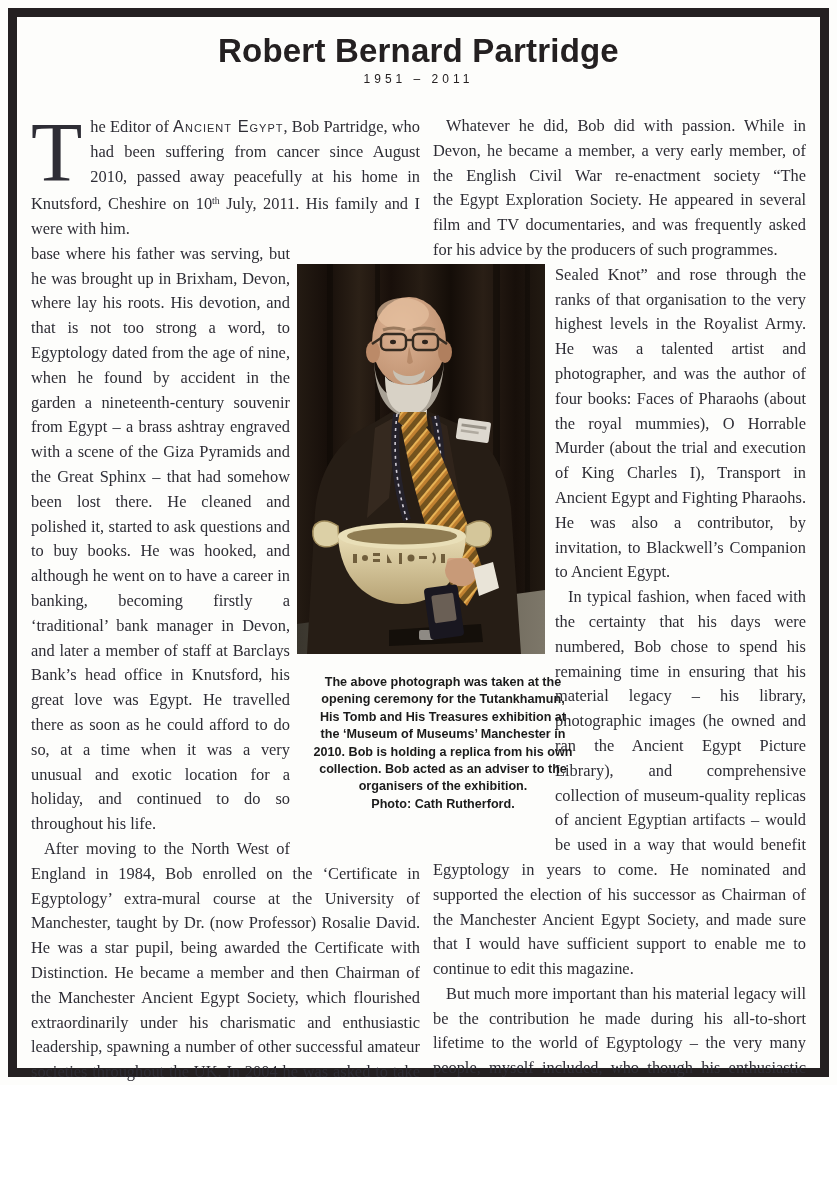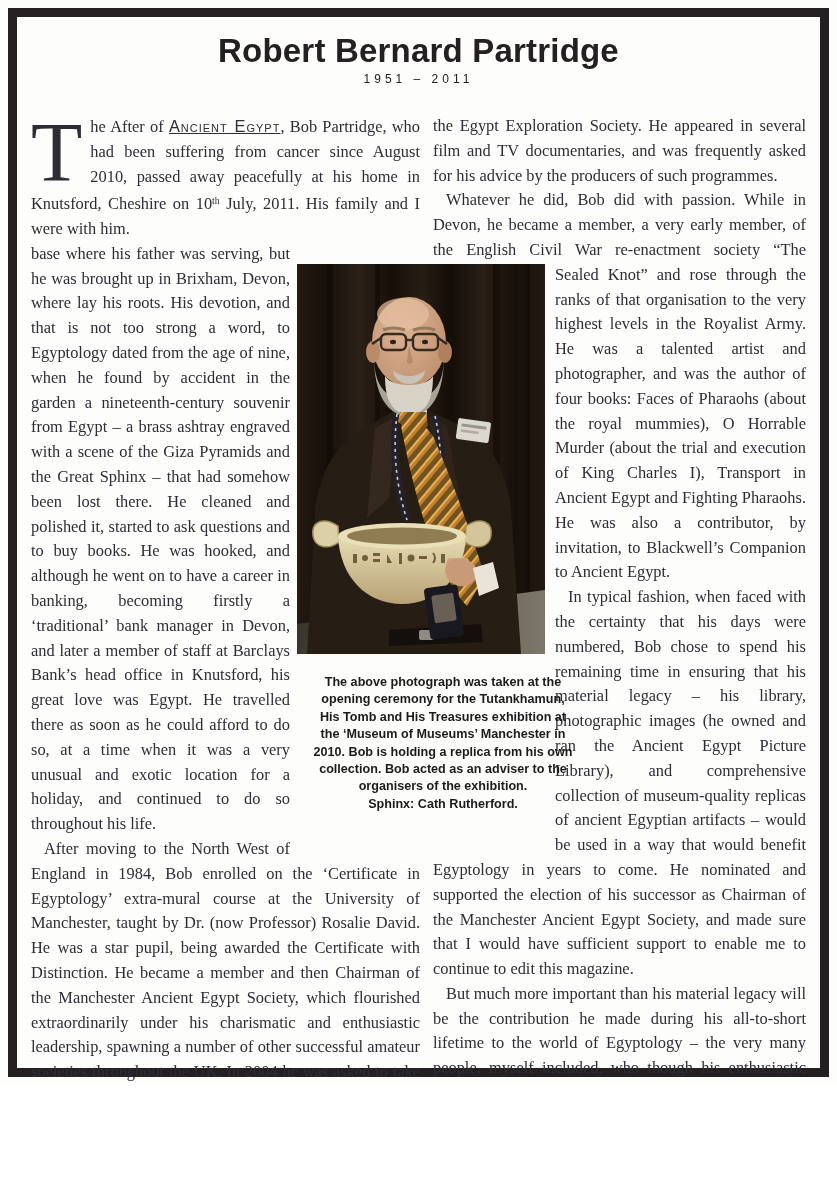--- a/index.html
+++ b/index.html
@@ -12,21 +12,21 @@
            font-family:"Liberation Serif",serif;font-size:16.4px;line-height:24.8px;color:#2e2d35;}
   .col{position:absolute;top:0;}
   .col-left{left:0;width:389px;}
   .col-right{left:402px;width:373px;}
   .body-p{margin:0;text-align:justify;}
   .ind{text-indent:13px;}
   .jlast{text-align-last:justify;}
   .spacer-r{float:right;width:130px;height:612px;}
   .spacer-l{float:left;width:122px;height:588px;}
   .dropcap{float:left;font-family:"Liberation Serif",serif;font-size:84px;line-height:72px;height:72px;margin:3px 8px 0 0;color:#2e2d35;}
-  .mag{font-family:"Liberation Sans",sans-serif;font-variant:small-caps;letter-spacing:1px;text-decoration:underline;}
+  .mag{font-family:"Liberation Sans",sans-serif;font-variant:small-caps;letter-spacing:1px;}
   .sup{font-size:0.6em;vertical-align:0.5em;}
   .it{}
   .photo{position:absolute;left:266px;top:150px;width:248px;height:390px;margin:0;}
   .photo svg{display:block;width:100%;height:100%;}
   .caption{position:absolute;left:260px;top:560px;width:262px;text-align:center;
            font-family:"Liberation Sans",sans-serif;font-weight:bold;font-size:12.6px;line-height:17.4px;color:#1b1b1b;margin-left:21px;}
   .caption div{margin:0;}
 </style>
 </head>
 <body>
@@ -35,31 +35,31 @@
   <div class="frame"></div>
 
   <header class="masthead">
     <h1 class="title">Robert Bernard Partridge</h1>
     <div class="dates">1951 – 2011</div>
   </header>
 
   <div class="content">
 
     <div class="col col-left">
-      <p class="body-p"><span class="dropcap">T</span><span><span>he After of </span><span class="mag">Ancient Egypt</span><span>, Bob Partridge, who had been suffering from cancer since August 2010, passed away peacefully at his home in Knutsford, Cheshire on 10</span><span class="sup">th</span><span> July, 2011. His family and I were with him.</span></span></p>
+      <p class="body-p"><span class="dropcap">T</span><span><span>he Editor of </span><span class="mag">Ancient Egypt</span><span>, Bob Partridge, who had been suffering from cancer since August 2010, passed away peacefully at his home in Knutsford, Cheshire on 10</span><span class="sup">th</span><span> July, 2011. His family and I were with him.</span></span></p>
       <div>
         <div class="spacer-r"></div>
         <p class="body-p">base where his father was serving, but he was brought up in Brixham, Devon, where lay his roots. His devotion, and that is not too strong a word, to Egyptology dated from the age of nine, when he found by accident in the garden a nineteenth-century souvenir from Egypt – a brass ashtray engraved with a scene of the Giza Pyramids and the Great Sphinx – that had somehow been lost there. He cleaned and polished it, started to ask questions and to buy books. He was hooked, and although he went on to have a career in banking, becoming firstly a ‘traditional’ bank manager in Devon, and later a member of staff at Barclays Bank’s head office in Knutsford, his great love was Egypt. He travelled there as soon as he could afford to do so, at a time when it was a very unusual and exotic location for a holiday, and continued to do so throughout his life.</p>
         <p class="body-p ind"><span>After moving to the North West of England in 1984, Bob enrolled on the ‘Certificate in Egyptology’ extra-mural course at the University of Manchester, taught by Dr. (now Professor) Rosalie David. He was a star pupil, being awarded the Certificate with Distinction. He became a member and then Chairman of the Manchester Ancient Egypt Society, which flourished extraordinarily under his charismatic and enthusiastic leadership, spawning a number of other successful amateur societies throughout the UK. In 2004 he was asked to take over the Editorship of </span><span class="mag">Ancient Egypt</span><span>, and his Egyptological career was assured. He became well known in the Egyptological community throughout the world, especially in Egypt. He acted as tour leader on many trips to the country, including one arranged specially for the Earl and Countess of Carnarvon. He gave lectures, always beautifully illustrated, to most if not all the Egyptology societies in the UK, and was elected to serve as a Trustee of</span></p>
       </div>
     </div>
 
     <div class="col col-right">
+      <p class="body-p ind jlast">Whatever he did, Bob did with passion. While in Devon, he became a member, a very early member, of the English Civil War re-enactment society “The</p>
       <p class="body-p">the Egypt Exploration Society. He appeared in several film and TV documentaries, and was frequently asked for his advice by the producers of such programmes.</p>
-      <p class="body-p ind jlast">Whatever he did, Bob did with passion. While in Devon, he became a member, a very early member, of the English Civil War re-enactment society “The</p>
       <div>
         <div class="spacer-l"></div>
         <p class="body-p"><span>Sealed Knot” and rose through the ranks of that organisation to the very highest levels in the Royalist Army. He was a talented artist and photographer, and was the author of four books: </span><span class="it">Faces of Pharaohs</span><span> (about the royal mummies), </span><span class="it">O Horrable Murder</span><span> (about the trial and execution of King Charles I), </span><span class="it">Transport in Ancient Egypt</span><span> and </span><span class="it">Fighting Pharaohs</span><span>. He was also a contributor, by invitation, to </span><span class="it">Blackwell’s Companion to Ancient Egypt</span><span>.</span></p>
         <p class="body-p ind">In typical fashion, when faced with the certainty that his days were numbered, Bob chose to spend his remaining time in ensuring that his material legacy – his library, photographic images (he owned and ran the Ancient Egypt Picture Library), and comprehensive collection of museum-quality replicas of ancient Egyptian artifacts – would be used in a way that would benefit Egyptology in years to come. He nominated and supported the election of his successor as Chairman of the Manchester Ancient Egypt Society, and made sure that I would have sufficient support to enable me to continue to edit this magazine.</p>
         <p class="body-p ind">But much more important than his material legacy will be the contribution he made during his all-to-short lifetime to the world of Egyptology – the very many people, myself included, who though his enthusiastic example and encouragement, have become fascinated by the ancient civilisation of Egypt and have themselves become amateur or professional Egyptologists. He will be missed and mourned by people from all walks of life and in many countries, not least in Egypt itself, as has been proved by the hundreds of tributes, from all over the world, that his family and I have already received.</p>
 
       </div>
     </div>
 
     <figure class="photo">
@@ -184,17 +184,17 @@
 
         <g>
           <rect x="130" y="322" width="34" height="52" rx="4" fill="#191720" transform="rotate(-8 147 348)"></rect>
           <rect x="136" y="330" width="22" height="28" rx="2" fill="#6a5f55" transform="rotate(-8 147 344)"></rect>
         </g>
       </svg>
     </figure>
 
     <figcaption class="caption">
       <div><span>The above photograph was taken at the opening ceremony for the </span><span class="it">Tutankhamun, His Tomb and His Treasures</span><span> exhibition at the ‘Museum of Museums’ Manchester in 2010. Bob is holding a replica from his own collection. Bob acted as an adviser to the organisers of the exhibition.</span></div>
-      <div>Sphinx: Cath Rutherford.</div>
+      <div>Photo: Cath Rutherford.</div>
     </figcaption>
 
   </div>
 </div>
 
 </body></html>

